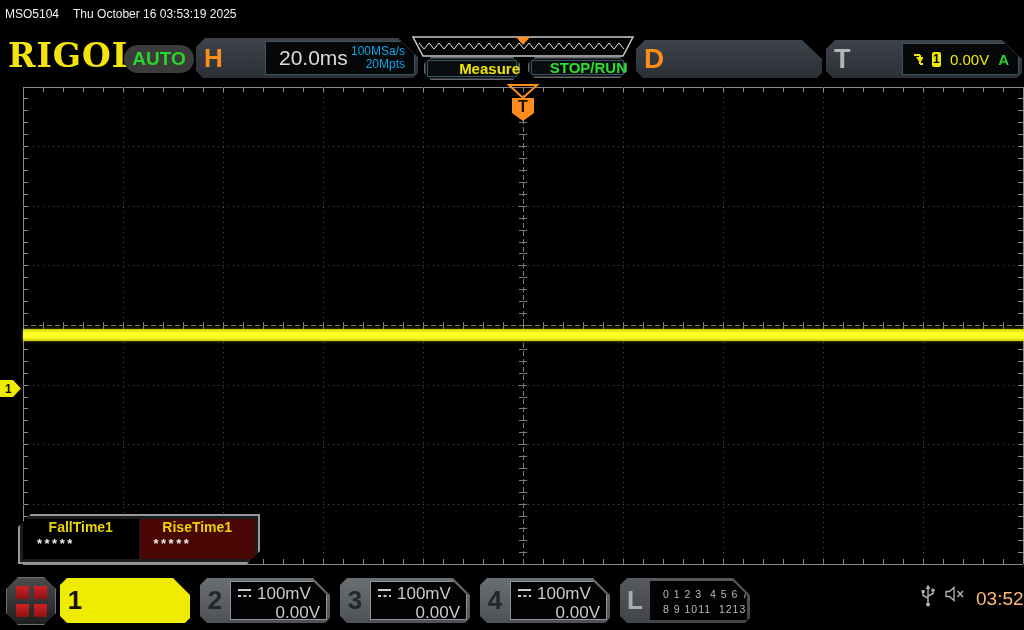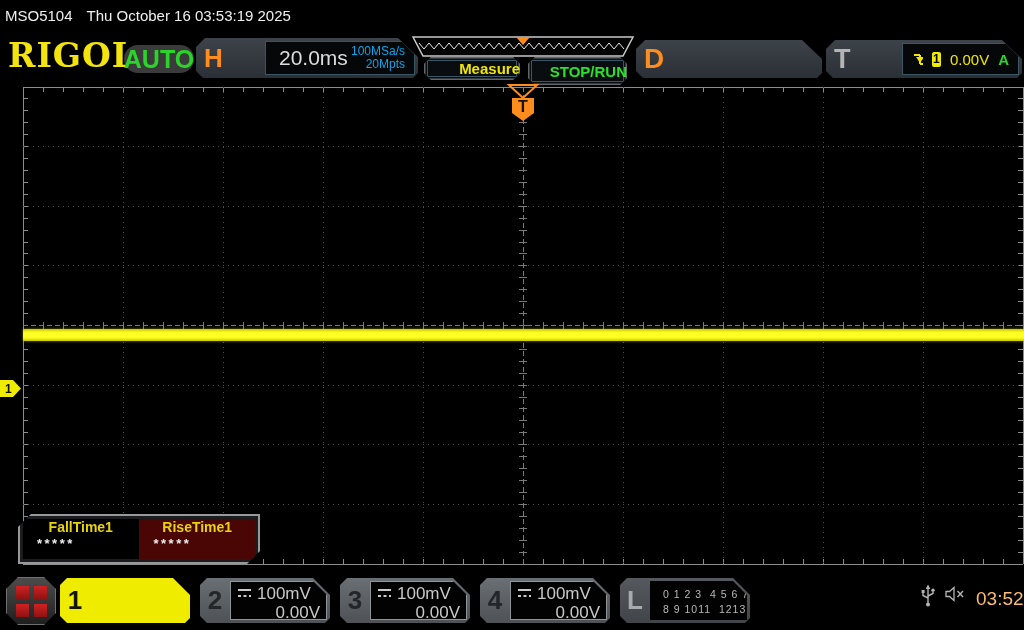--- a/index.html
+++ b/index.html
@@ -1,29 +1,29 @@
 <!DOCTYPE html>
 <html><head>
 <meta charset="utf-8">
 <style>
   html,body{margin:0;padding:0;background:#000;}
   #screen{position:relative;width:1024px;height:630px;background:#000;overflow:hidden;
           font-family:"Liberation Sans",sans-serif;}
   .abs{position:absolute;}
 
   
-  #titlebar{left:0;top:0;width:936px;height:30px;color:#f0f0f0;font-size:15px;text-align:center;}
+  #titlebar{left:0;top:0;width:936px;height:30px;color:#f0f0f0;font-size:12px;text-align:center;}
   #titlebar .tt{position:absolute;top:7px;left:5px;white-space:pre;}
   #titlebar .dt{margin-left:14px;}
 
   
   #logo{left:8px;top:38px;font-family:"DejaVu Serif",serif;font-weight:bold;
         font-size:33px;color:#f2e40c;letter-spacing:1px;line-height:36px;}
   #auto-badge{left:124px;top:45px;width:70px;height:28px;background:#3b3b3b;border-radius:14px;
-        color:#2ad42a;font-weight:bold;font-size:25px;display:flex;align-items:center;justify-content:center;}
+        color:#2ad42a;font-weight:bold;font-size:19px;display:flex;align-items:center;justify-content:center;}
   .hdr-box{background:linear-gradient(#3d434a,#2b3036);
         clip-path:polygon(9px 0,calc(100% - 20px) 0,100% 19px,100% calc(100% - 5px),
         calc(100% - 5px) 100%,7px 100%,0 calc(100% - 7px),0 9px);}
   .hdr-label{position:absolute;left:8px;top:0;height:100%;display:flex;align-items:center;
         font-weight:bold;font-size:26px;}
   .inner-panel{position:absolute;top:3px;right:3px;bottom:3px;background:#060708;
         box-shadow:inset 0 0 0 1px #3a5663;
         clip-path:polygon(0 0,calc(100% - 14px) 0,100% 14px,100% 100%,0 100%);
         display:flex;align-items:center;margin-left:36px;}
   #hbox{left:196px;top:38px;width:222px;height:40px;}
@@ -40,21 +40,21 @@
   #trig-level{color:#f0e600;font-size:15px;}
   #trig-sweep{margin-left:auto;color:#2ad42a;font-weight:bold;font-size:15px;}
   #trig-src{width:16px;height:15px;background:#f0ec00;color:#000;border-radius:2px;
         font-size:12px;font-weight:bold;display:flex;align-items:center;justify-content:center;}
   .scope-btn{background:#0a0d10;display:flex;align-items:center;justify-content:flex-end;
         font-weight:bold;font-size:15px;
         clip-path:polygon(7px 0,calc(100% - 7px) 0,100% 7px,100% calc(100% - 7px),
         calc(100% - 7px) 100%,7px 100%,0 calc(100% - 7px),0 7px);
         box-shadow:inset 0 0 0 1.5px #60666c, inset 0 0 0 3px #0a0d10, inset 0 0 0 4px #3a5663;}
   #measure-btn{left:424px;top:57px;width:96px;height:23px;color:#f0e600;}
-  #stoprun-btn{left:528px;top:57px;width:99px;height:28px;color:#2ae22a;}
+  #stoprun-btn{left:528px;top:57px;width:99px;height:21px;color:#2ae22a;}
   #preview{left:411px;top:36px;width:224px;height:21px;}
 
   
   #grat-svg{left:0;top:82px;}
   #trace{left:23px;top:329px;width:1001px;height:12px;
         background:linear-gradient(#caca00,#ffff24 30%,#ffff24 70%,#caca00);
         box-shadow:0 0 3px rgba(255,255,0,.45);}
   #trig-marker{left:506px;top:84px;}
   #ch-marker{left:0;top:380px;width:21px;height:17px;background:#f0ec00;color:#101000;
         clip-path:polygon(0 0,13px 0,100% 50%,13px 100%,0 100%);

